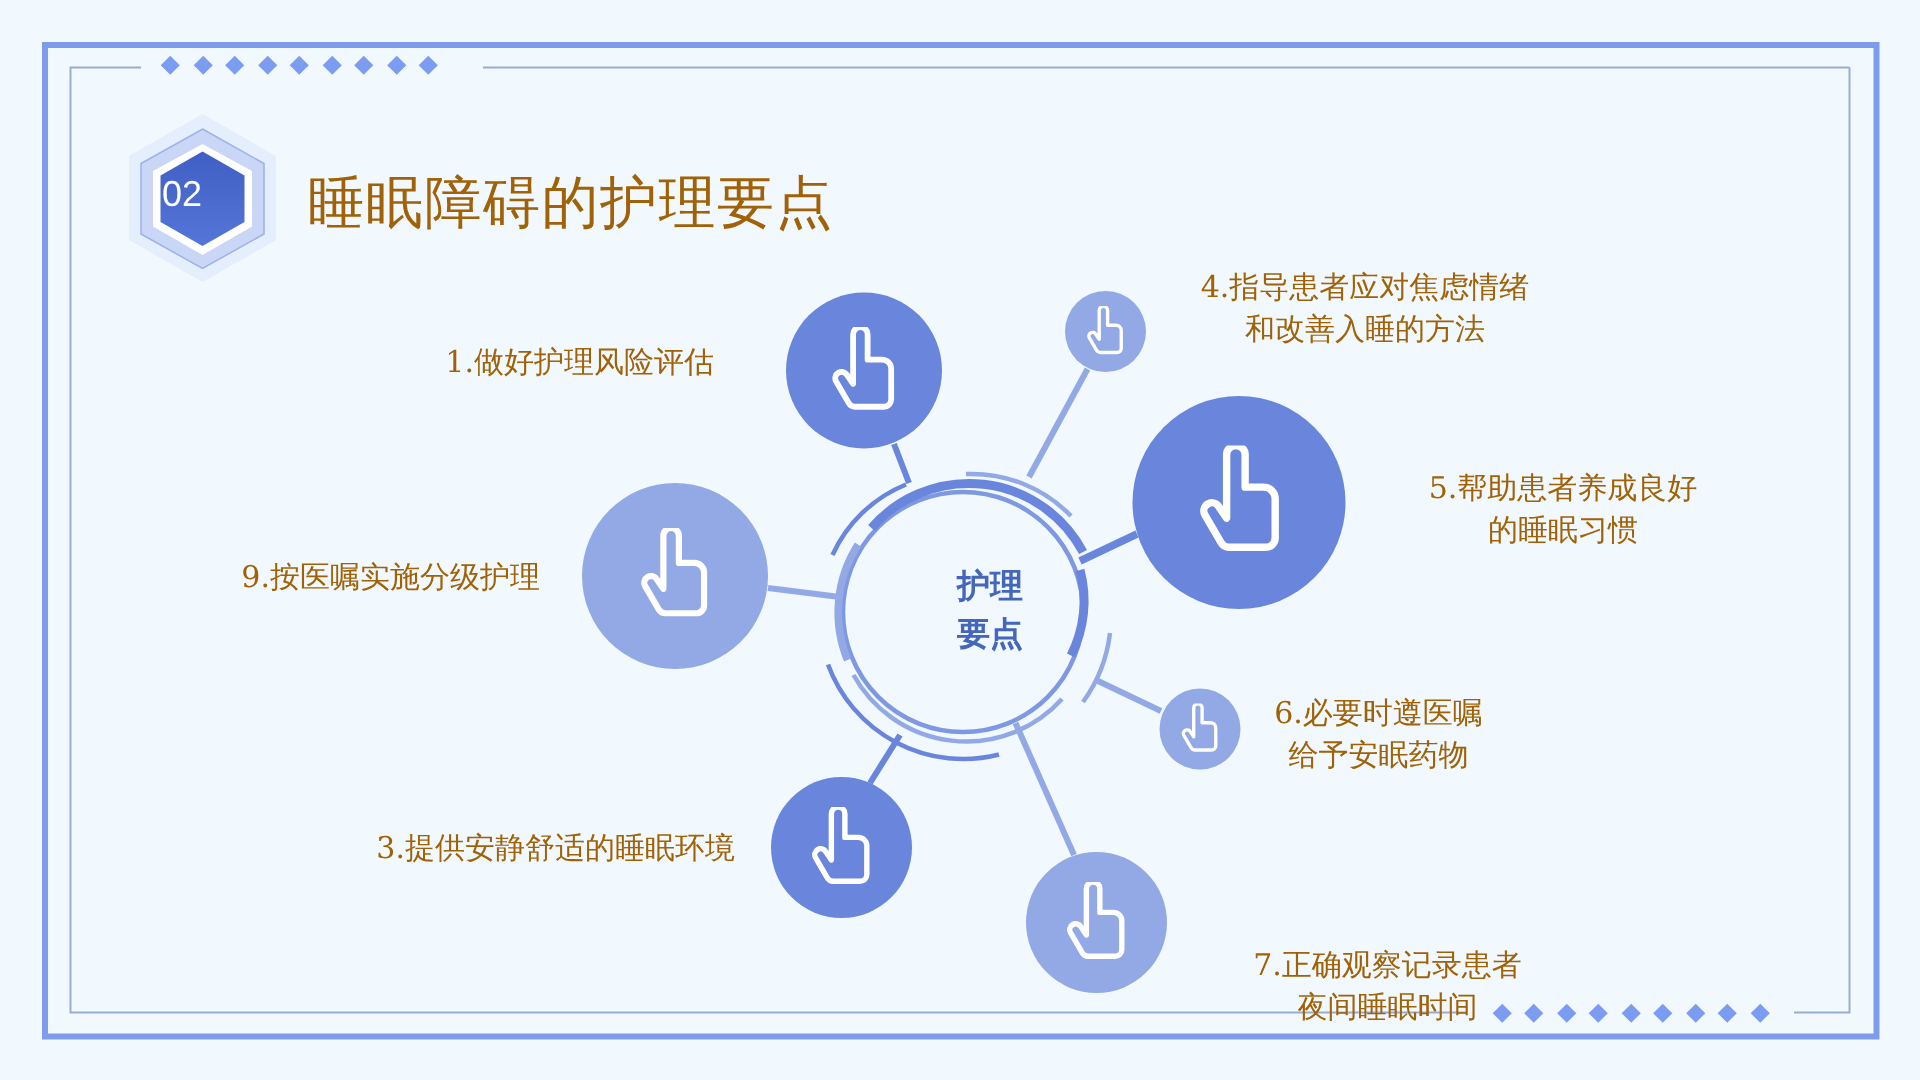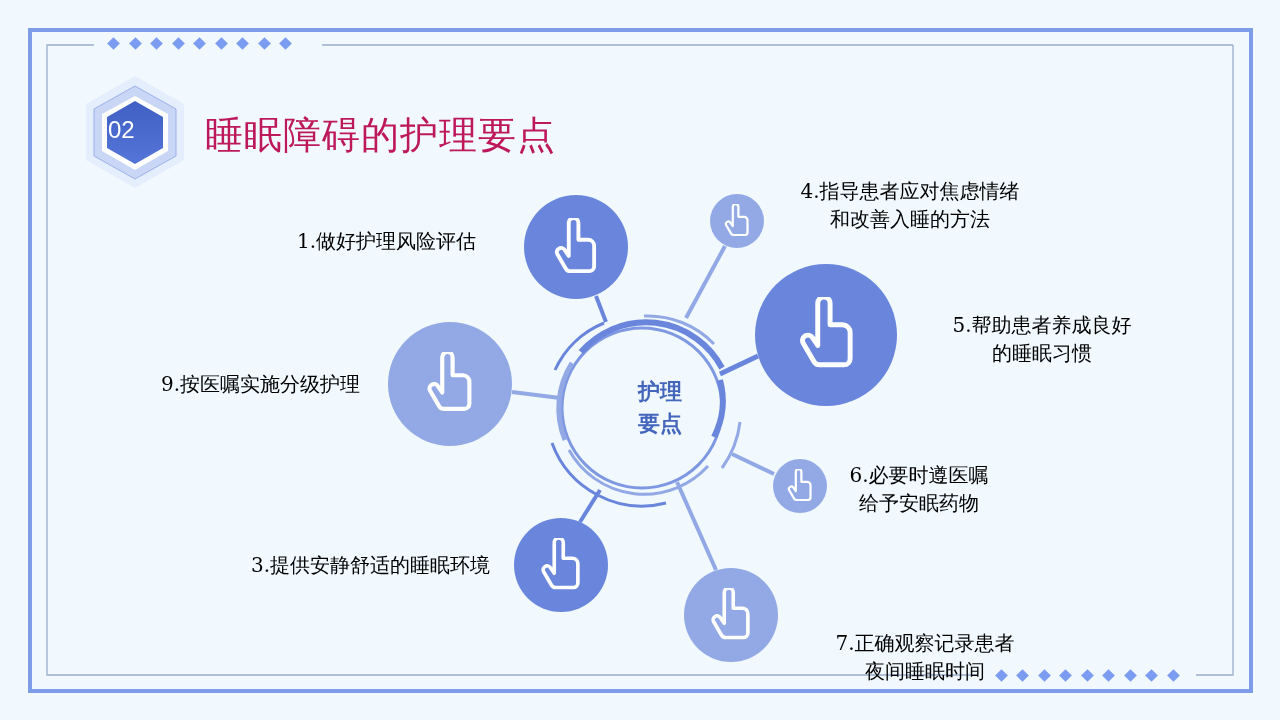--- a/index.html
+++ b/index.html
@@ -1,28 +1,28 @@
 <!DOCTYPE html>
 <html><head>
 <meta charset="utf-8">
 <style>
   html, body { margin:0; padding:0; }
   body { width:1280px; height:720px; background:#f1f8fe; position:relative; overflow:hidden;
          font-family: "DejaVu Serif", "Liberation Serif", serif; }
   .outer-frame { position:absolute; left:28px; top:28px; width:1217px; height:657px;
                  border:4px solid #7e9cea; box-sizing:content-box; }
   svg.canvas { position:absolute; left:0; top:0; }
-  .title { position:absolute; left:205px; top:110px; font-size:38px; color:#be185d;
+  .title { position:absolute; left:205px; top:110px; font-size:38px; color:#a16207;
            font-family: "DejaVu Sans", "Liberation Sans", sans-serif; letter-spacing:1px; }
   .badge-text { position:absolute; left:108px; top:116px; width:56px; text-align:left;
                 font-size:24px; color:#ffffff; font-family:Liberation Sans, sans-serif; }
   .center-label { position:absolute; left:602px; top:376px; width:80px; text-align:right;
                   font-size:22px; line-height:32px; color:#4466bb; font-weight:bold;
                   font-family:"DejaVu Sans", "Liberation Sans", sans-serif; }
-  .item { position:absolute; font-size:20px; color:#000000; line-height:28px; text-align:center; white-space:nowrap; }
+  .item { position:absolute; font-size:20px; color:#a16207; line-height:28px; text-align:center; white-space:nowrap; }
   .item.right-align { text-align:left; }
 </style>
 </head>
 <body>
 
 <div class="outer-frame"></div>
 
 <svg class="canvas" width="1280" height="720" viewBox="0 0 1280 720">
   <defs>
     <symbol id="hand" viewBox="0 0 40 48">

